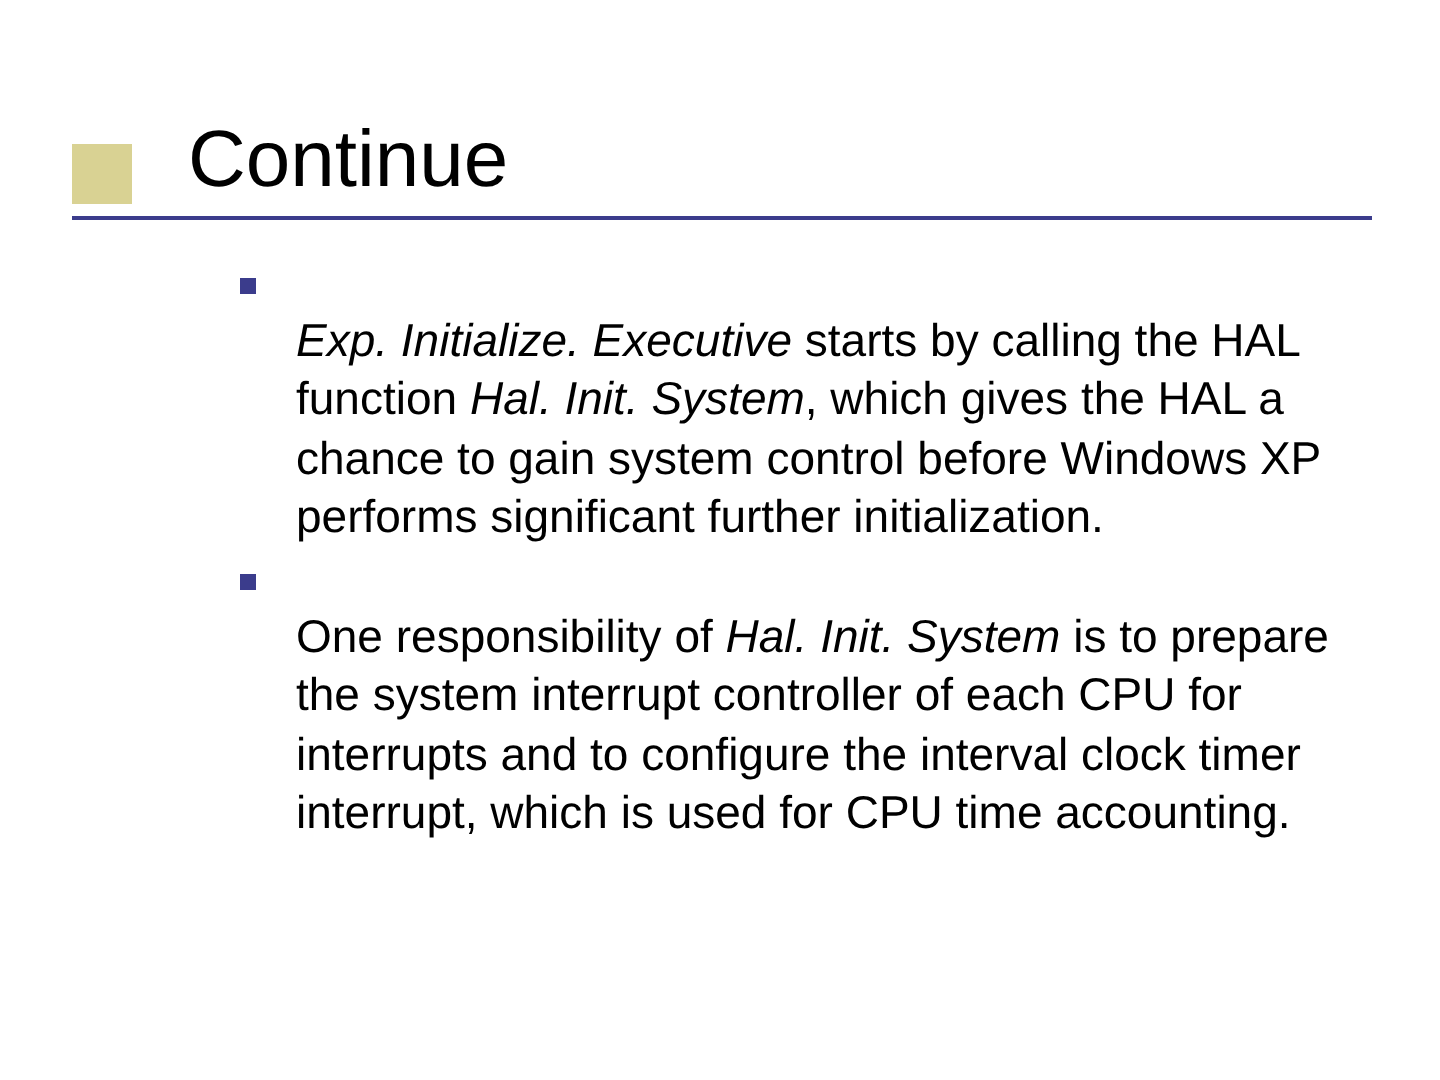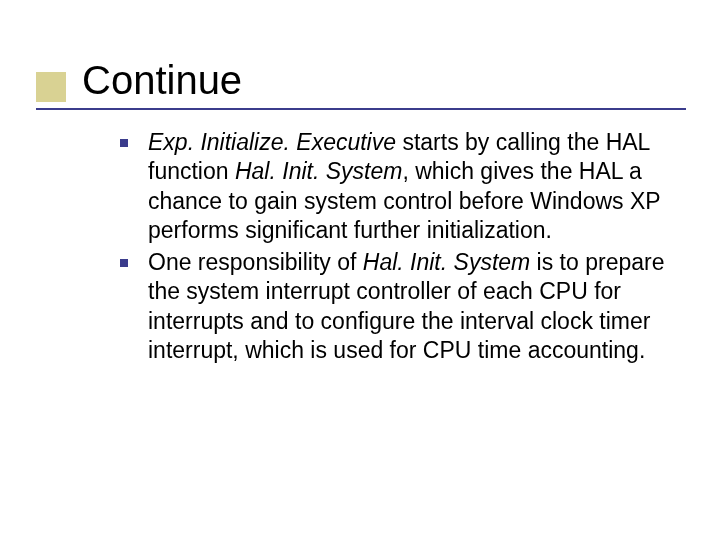--- a/index.html
+++ b/index.html
@@ -14,20 +14,21 @@
   .slide {
     position: relative;
     width: 720px;
     height: 540px;
     box-sizing: border-box;
   }
   .title-block {
     position: absolute;
     top: 58px;
     left: 36px;
+    padding-left: 12px;
   }
   .accent-box {
     width: 30px;
     height: 30px;
     background: #D9D293;
     position: absolute;
     top: 14px;
     left: 0;
   }
   .title-text {
@@ -63,20 +64,21 @@
     background: #3B3C8C;
     margin-top: 11px;
     margin-right: 20px;
     flex-shrink: 0;
   }
   .bullet-text {
     font-size: 23px;
     line-height: 1.28;
     color: #000;
     font-weight: 400;
+    margin-top: 28px;
   }
   .italic {
     font-style: italic;
   }
 </style>
 </head>
 <body>
 
 <div class="slide">
 

